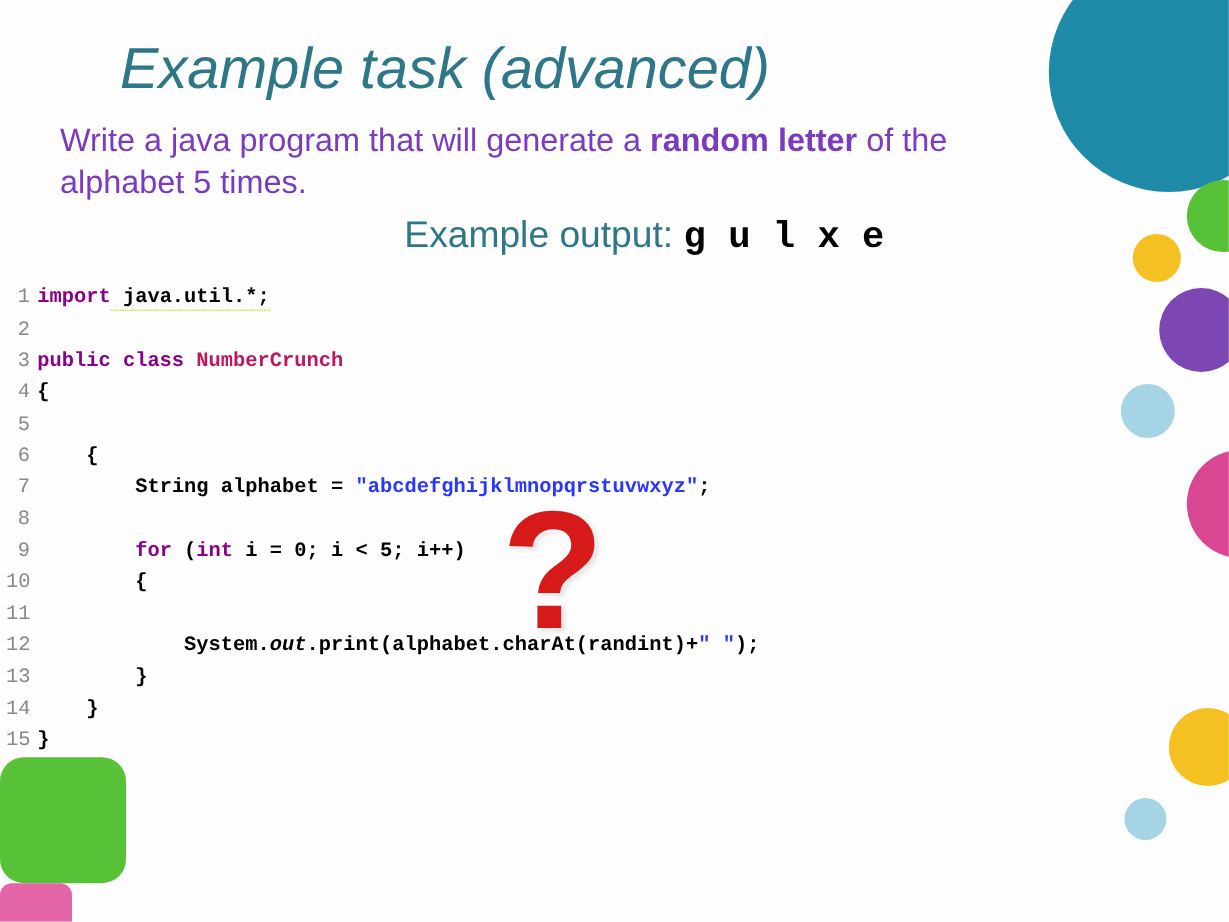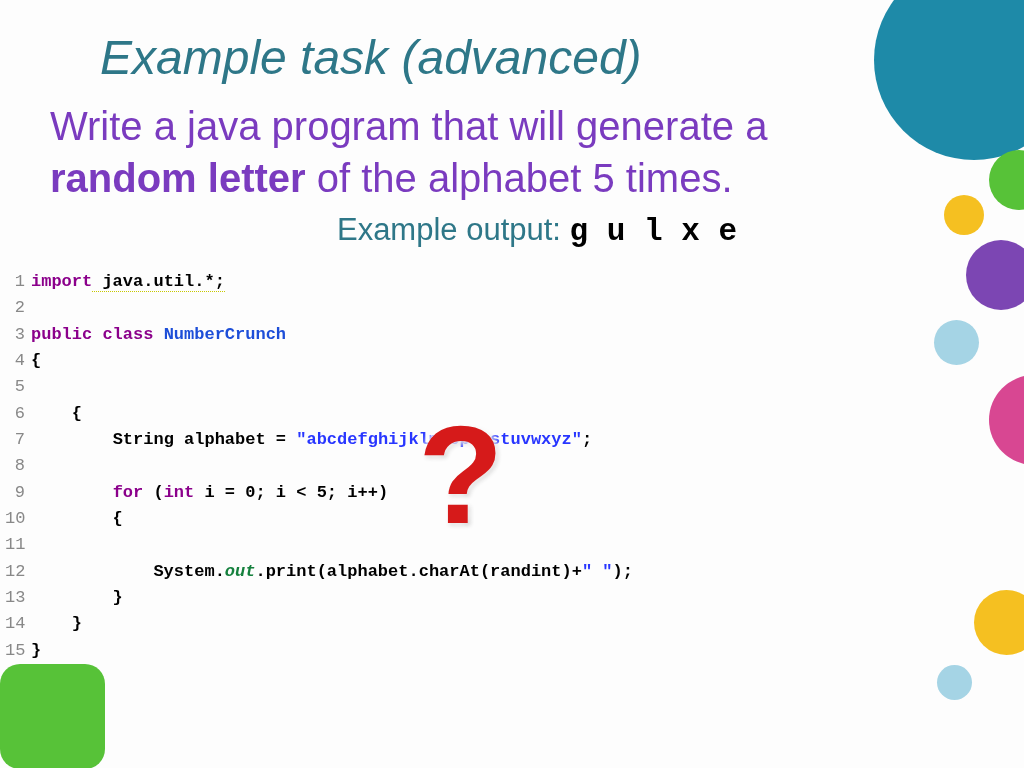--- a/index.html
+++ b/index.html
@@ -13,21 +13,21 @@
   }
   .title {
     font-style: italic;
     color: #2e7788;
     font-size: 48px;
     padding: 30px 0 10px 100px;
     font-weight: normal;
   }
   .prompt {
     color: #7a3bbf;
-    font-size: 40px;
+    font-size: 27px;
     padding: 5px 170px 0 50px;
     line-height: 1.3;
   }
   .prompt b { font-weight: bold; }
   .output-line {
     color: #2e7788;
     font-size: 31px;
     padding: 8px 0 0 50px;
     text-align: center;
   }
@@ -47,25 +47,25 @@
   .code-line { display: flex; }
   .lineno {
     width: 26px;
     text-align: right;
     color: #888;
     padding-right: 6px;
     user-select: none;
   }
   .code { white-space: pre; font-weight: bold; }
   .kw { color: #8b008b; }
-  .cls { color: #1d4ed8; }
+  .cls { color: #be185d; }
   .plain { color: #000; }
   .str { color: #2836ff; }
   .method { font-style: italic; color: #000; }
-  .field { color: #15803d; font-style: italic; }
+  .field { color: #000000; font-style: italic; }
   .underline { border-bottom: 1px dotted #c8c800; }
 
   .qmark {
     position: absolute;
     left: 418px;
     top: 405px;
     font-size: 140px;
     font-weight: bold;
     color: #d61a1a;
     font-family: Arial, sans-serif;

